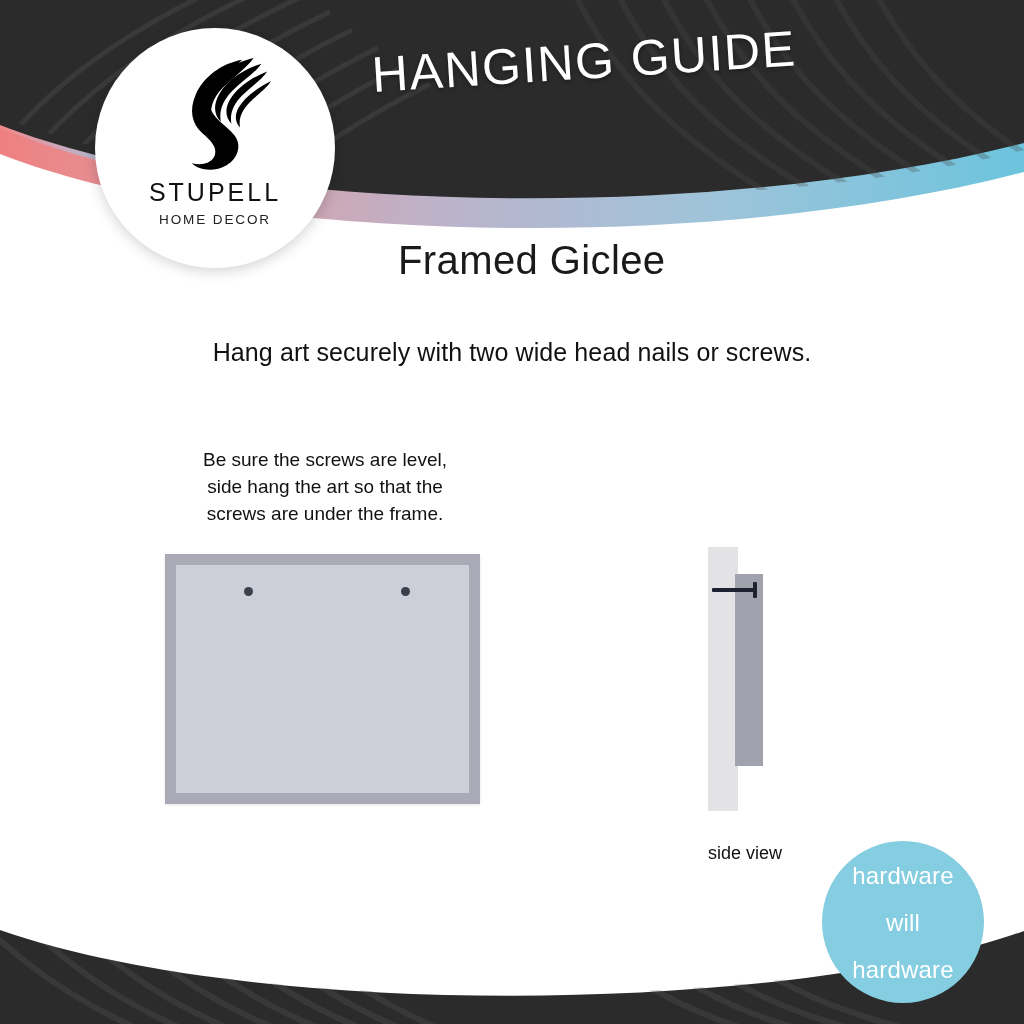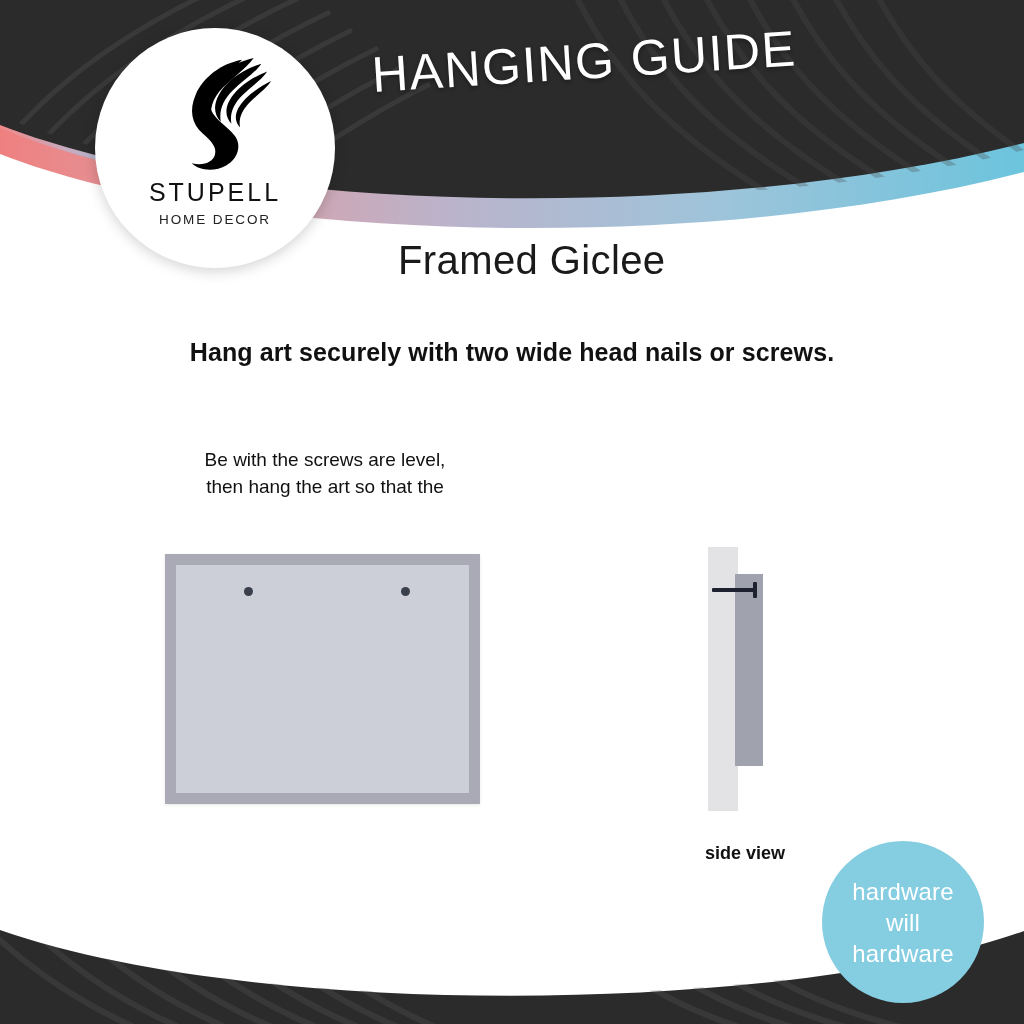--- a/index.html
+++ b/index.html
@@ -76,21 +76,21 @@
     margin-left:26px;
   }
 
   
   .main-instruction {
     position:absolute;
     left:0; top:338px;
     width:1024px;
     text-align:center;
     font-size:25px;
-    font-weight:700;
+    font-weight:400;
     color:#111111;
     letter-spacing:0.1px;
   }
 
   
   .caption {
     position:absolute;
     text-align:center;
     font-size:19px;
     line-height:27px;
@@ -159,32 +159,33 @@
 
   
   .view-label {
     position:absolute;
     font-size:18px;
     color:#111111;
     font-weight:400;
     text-align:center;
   }
   .view-label-front { left:165px; top:835px; width:315px; }
-  .view-label-side  { left:660px; top:843px; width:170px;font-weight:bold; }
+  .view-label-side  { left:660px; top:843px; width:170px; }
 
   
   .hw-badge {
     position:absolute;
     left:822px; top:841px;
     width:162px; height:162px;
     border-radius:50%;
     background:#85cde0;
     display:flex; flex-direction:column;
     align-items:center; justify-content:center;
     z-index:25;
+    gap:16px;
   }
   .hw-badge span {
     display:block;
     color:#ffffff;
     font-size:24px;
     line-height:31px;
     font-weight:400;
     text-align:center;
     letter-spacing:0.2px;
   }
@@ -283,22 +284,23 @@
     <div class="logo-sub">HOME DECOR</div>
   </div>
 
   <div class="header-title">HANGING GUIDE</div>
 
   <div class="product-title">Framed Giclee</div>
 
   <div class="main-instruction">Hang art securely with two wide head nails or screws.</div>
 
   <div class="caption caption-left">
-    <div>Be with the screws are level,</div>
-    <div>then hang the art so that the</div>
+    <div>Be sure the screws are level,</div>
+    <div>side hang the art so that the</div>
+    <div>screws are under the frame.</div>
   </div>
 
 
   <div class="front-view">
     <div class="front-view-inner">
       <div class="screw-dot left"></div>
       <div class="screw-dot right"></div>
     </div>
   </div>
 

